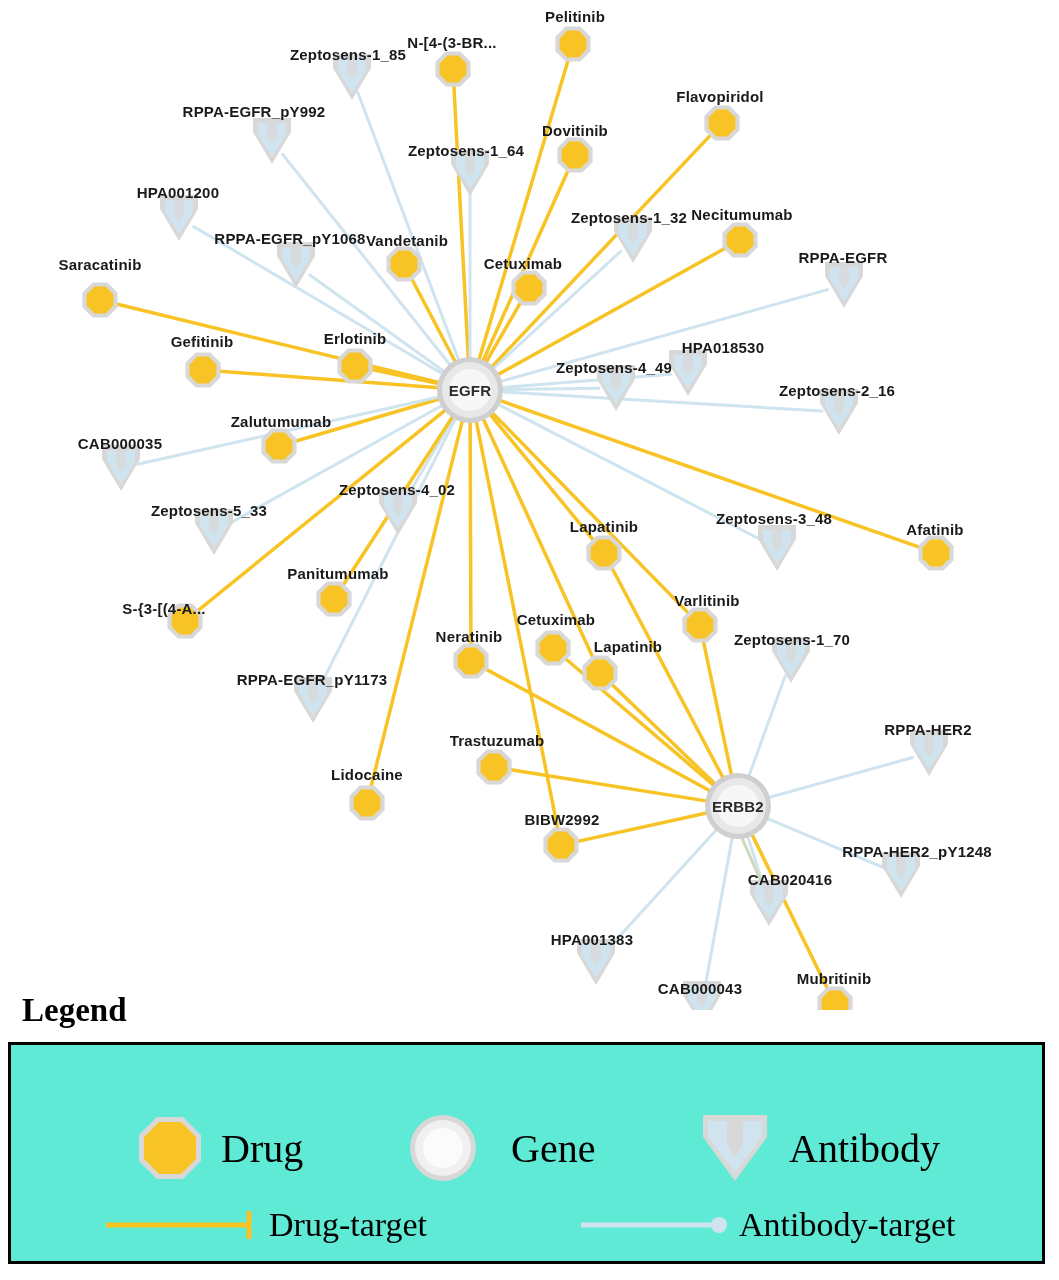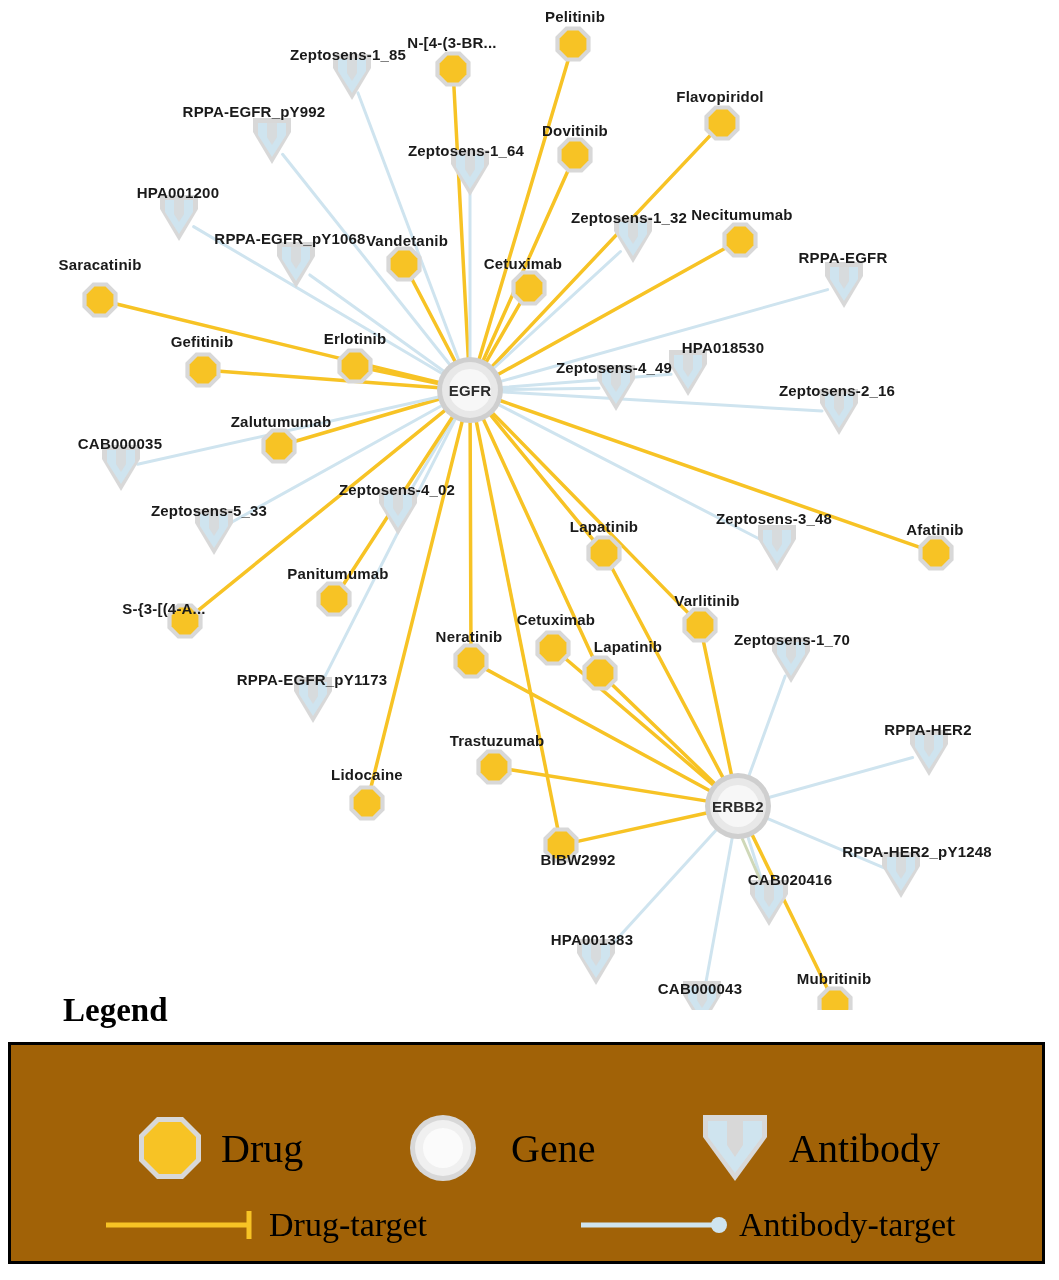--- a/index.html
+++ b/index.html
@@ -42,30 +42,29 @@
     color: #2b2b2b;
   }
   #legend-title {
     position: absolute;
     left: 22px;
     top: 992px;
     font-family: "Liberation Serif", serif;
     font-size: 33px;
     font-weight: bold;
     color: #000;
-    margin-left: 41px;
   }
   #legend-box {
     position: absolute;
     left: 8px;
     top: 1042px;
     width: 1037px;
     height: 222px;
     border: 3px solid #000;
-    background: #a16207;
+    background: #5eead4;
     box-sizing: border-box;
   }
   .legend-text {
     position: absolute;
     font-family: "Liberation Serif", serif;
     font-size: 40px;
     color: #000;
     white-space: nowrap;
     transform: translateY(-50%);
   }
@@ -377,21 +376,21 @@
       <div class="node-label" style="left: 707px; top: 600px;">Varlitinib</div>
       <div class="node-label" style="left: 164px; top: 608px; text-align: right;">S-{3-[(4-A...</div>
       <div class="node-label" style="left: 556px; top: 619px;">Cetuximab</div>
       <div class="node-label" style="left: 469px; top: 636px;">Neratinib</div>
       <div class="node-label" style="left: 628px; top: 646px;">Lapatinib</div>
       <div class="node-label" style="left: 792px; top: 639px;">Zeptosens-1_70</div>
       <div class="node-label" style="left: 312px; top: 679px;">RPPA-EGFR_pY1173</div>
       <div class="node-label" style="left: 928px; top: 729px;">RPPA-HER2</div>
       <div class="node-label" style="left: 497px; top: 740px;">Trastuzumab</div>
       <div class="node-label" style="left: 367px; top: 774px;">Lidocaine</div>
-      <div class="node-label" style="left: 578px; top: 819px; margin-top: 40px;">BIBW2992</div>
+      <div class="node-label" style="left: 562px; top: 819px;">BIBW2992</div>
       <div class="node-label" style="left: 917px; top: 851px;">RPPA-HER2_pY1248</div>
       <div class="node-label" style="left: 790px; top: 879px;">CAB020416</div>
       <div class="node-label" style="left: 592px; top: 939px;">HPA001383</div>
       <div class="node-label" style="left: 700px; top: 988px;">CAB000043</div>
       <div class="node-label" style="left: 834px; top: 978px;">Mubritinib</div>
       <div class="node-label gene-label" style="left: 470px; top: 390px;">EGFR</div>
       <div class="node-label gene-label" style="left: 738px; top: 806px;">ERBB2</div>
     </div>
 </div>
 

